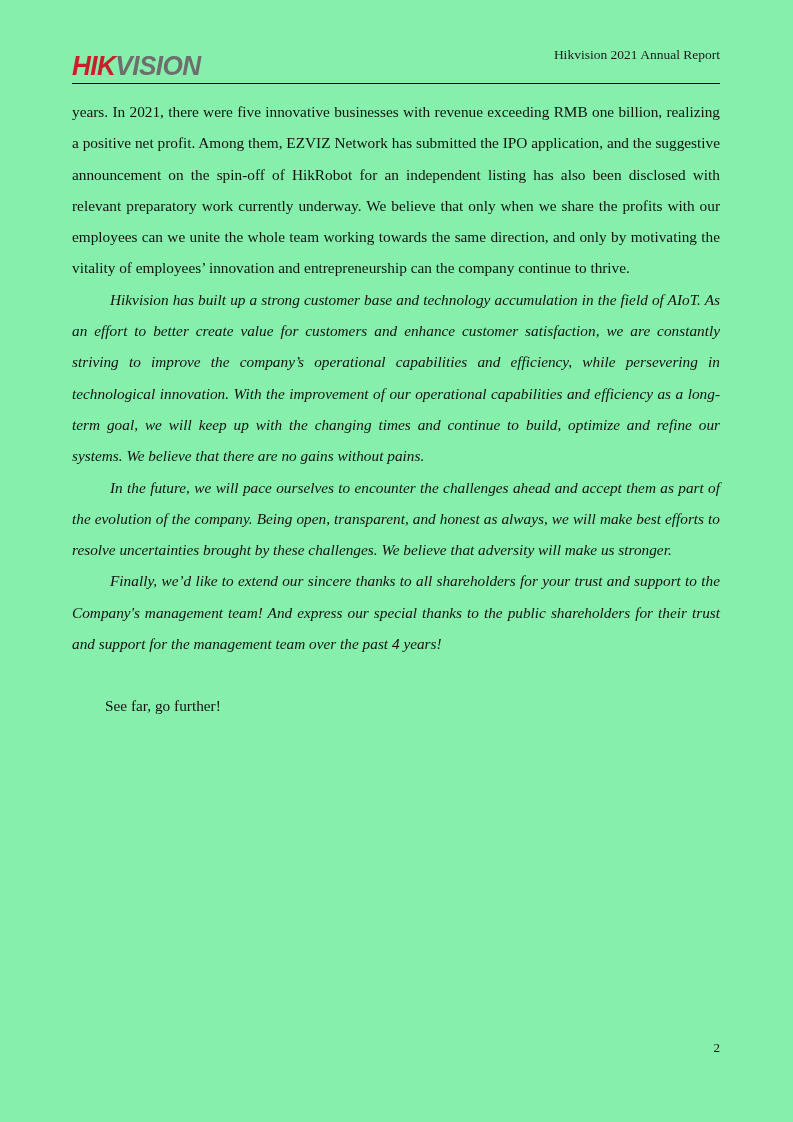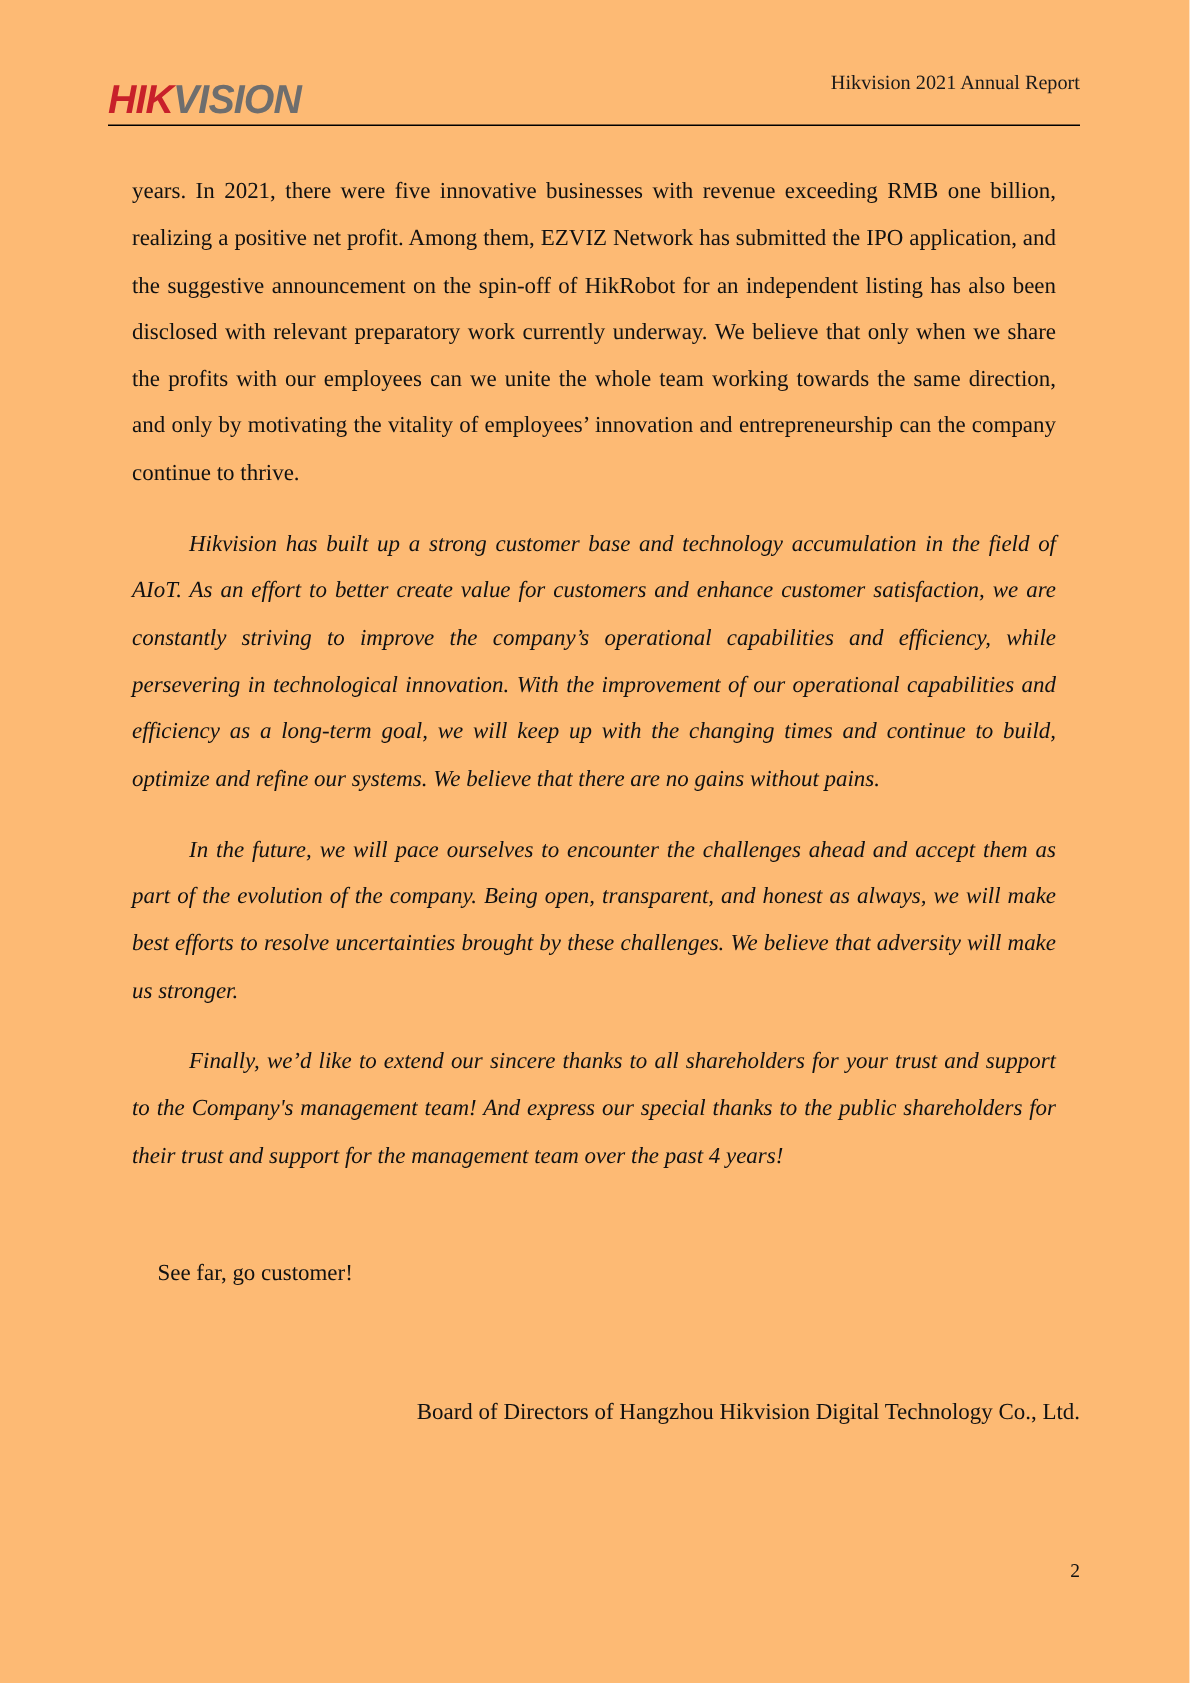--- a/index.html
+++ b/index.html
@@ -7,21 +7,21 @@
     margin: 0;
     padding: 0;
     background: #ffffff;
   }
 
   .page {
     position: relative;
     width: 793px;
     height: 1122px;
     margin: 0 auto;
-    background: #fdba74;
+    background: #86efac;
     box-sizing: border-box;
     overflow: hidden;
     font-family: "Liberation Serif", "DejaVu Serif", serif;
     color: #000000;
   }
 
   
   .page-header {
     position: absolute;
     left: 72px;
@@ -71,21 +71,21 @@
 
   
   .content {
     position: absolute;
     left: 72px;
     top: 96px;
     width: 648px;
   }
 
   p.body-para {
-    margin: 16px;
+    margin: 0;
     font-size: 15.3px;
     line-height: 31.3px;
     text-align: justify;
     text-justify: inter-word;
     color: #111111;
     hyphens: none;
   }
 
   p.indent { text-indent: 38px; font-style: italic; }
   p.no-indent { text-indent: 0; }
@@ -143,26 +143,25 @@
     <p class="body-para no-indent">years. In 2021, there were five innovative businesses with revenue exceeding RMB one billion, realizing a positive net profit. Among them, EZVIZ Network has submitted the IPO application, and the suggestive announcement on the spin-off of HikRobot for an independent listing has also been disclosed with relevant preparatory work currently underway. We believe that only when we share the profits with our employees can we unite the whole team working towards the same direction, and only by motivating the vitality of employees’ innovation and entrepreneurship can the company continue to thrive.</p>
 
     <p class="body-para indent">Hikvision has built up a strong customer base and technology accumulation in the field of AIoT. As an effort to better create value for customers and enhance customer satisfaction, we are constantly striving to improve the company’s operational capabilities and efficiency, while persevering in technological innovation. With the improvement of our operational capabilities and efficiency as a long-term goal, we will keep up with the changing times and continue to build, optimize and refine our systems. We believe that there are no gains without pains.</p>
 
     <p class="body-para indent">In the future, we will pace ourselves to encounter the challenges ahead and accept them as part of the evolution of the company. Being open, transparent, and honest as always, we will make best efforts to resolve uncertainties brought by these challenges. We believe that adversity will make us stronger.</p>
 
     <p class="body-para indent">Finally, we’d like to extend our sincere thanks to all shareholders for your trust and support to the Company's management team! And express our special thanks to the public shareholders for their trust and support for the management team over the past 4 years!</p>
 
     <div class="spacer-sm"></div>
 
-    <p class="closing-line">See far, go customer!</p>
+    <p class="closing-line">See far, go further!</p>
 
     <div class="spacer-md"></div>
 
     <div class="signature-block">
-      <p class="signature-line">Board of Directors of Hangzhou Hikvision Digital Technology Co., Ltd.</p>
     </div>
 
   </div>
 
   <div class="page-footer">
     <span class="page-number">2</span>
   </div>
 
 </div>
 

